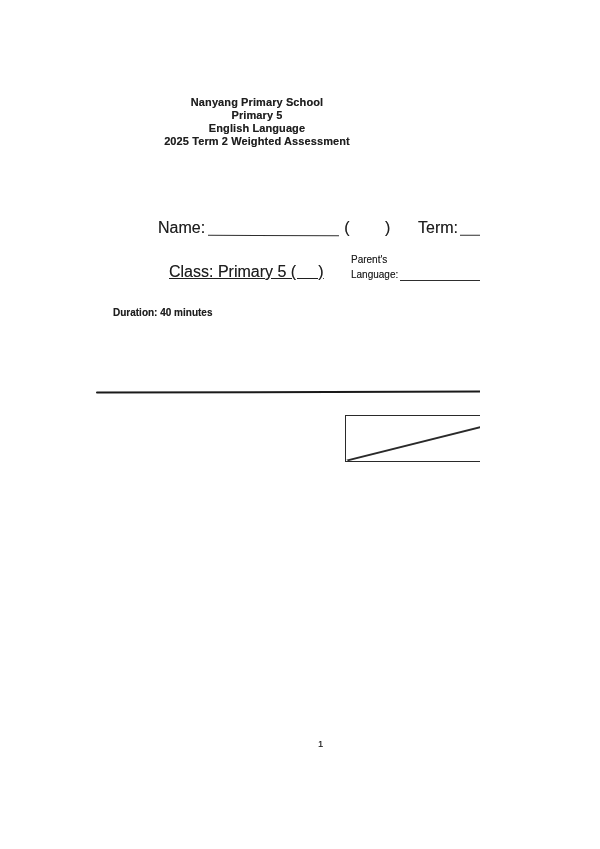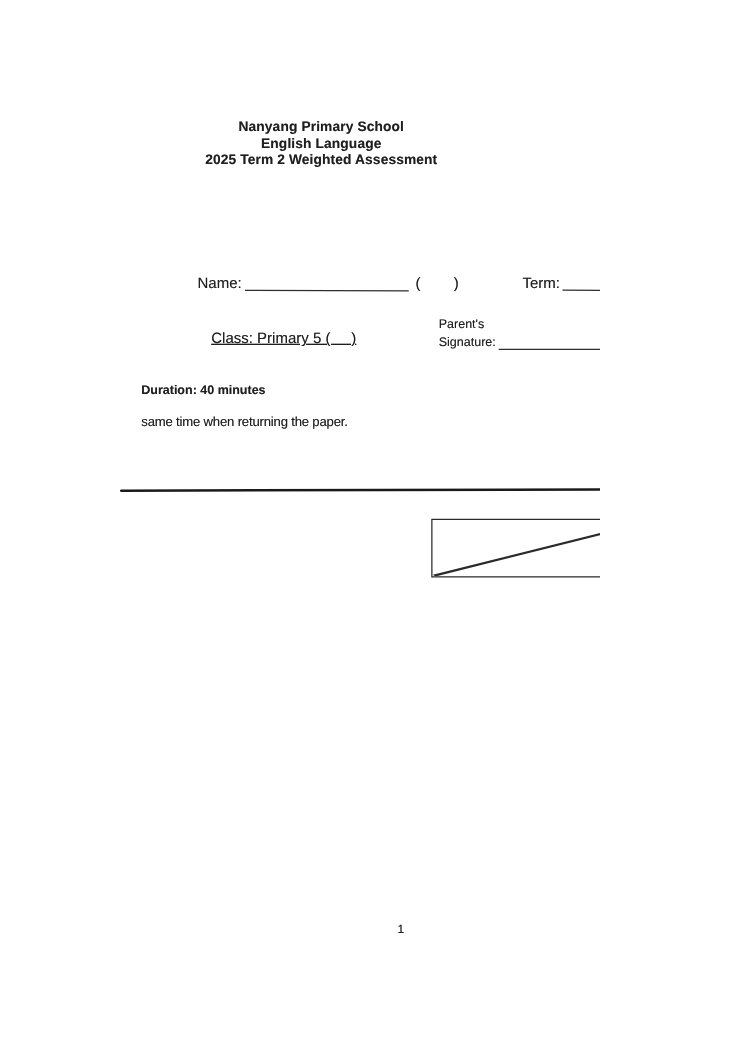--- a/index.html
+++ b/index.html
@@ -15,21 +15,21 @@
     background: #ffffff;
     overflow: hidden;
     text-shadow: 0 0 0.45px rgba(40,40,40,0.55);
   }
   .title-block {
     position: absolute; top: 96px; left: 34px; right: 0;
     text-align: center;
     font-size: 11px; font-weight: 700; line-height: 13px;
     letter-spacing: 0.1px;
   }
-  .row { position: absolute; font-size: 12px; white-space: nowrap; padding-left: 45px; }
+  .row { position: absolute; font-size: 16px; white-space: nowrap; padding-left: 45px; }
   .pre { white-space: pre; }
   .blank {
     display: inline-block;
     height: 11px;
     border-bottom: 1.8px solid #2e2e2e;
     vertical-align: -3px;
   }
   .name-row { top: 219px; left: 113px; }
   .blank-name { width: 131px; margin-left: 3px; margin-right: 5px; transform: rotate(0.15deg); }
   .date-row { top: 219px; left: 373px; }
@@ -90,47 +90,47 @@
     font-size: 9.5px;
   }
 </style>
 </head>
 <body>
 
 <div class="page">
 
   <header class="title-block">
     <div>Nanyang Primary School</div>
+    <div>Primary 5</div>
     <div>English Language</div>
     <div>2025 Term 2 Weighted Assessment</div>
   </header>
 
   <div class="row name-row">
     <span>Name:</span><span class="blank blank-name"></span><span class="pre">(        )</span>
   </div>
 
   <div class="row date-row">
     <span>Term:</span><span class="blank blank-date"></span>
   </div>
 
   <div class="row class-row">
     <span class="pre">Class: Primary 5 (     )</span>
   </div>
 
   <div class="parent-block">
     <div>Parent's</div>
     <div>
-      <span>Signature:</span><span class="blank blank-sig"></span>
+      <span>Language:</span><span class="blank blank-sig"></span>
     </div>
   </div>
 
   <div class="duration">Duration: 40 minutes</div>
 
   <div class="note">
-    <div class="pre">same time when returning the paper.</div>
   </div>
 
   <div class="divider"></div>
 
   <div class="score-box">
     <div class="score-value-cell">
       <svg class="diag" viewBox="0 0 68 44" preserveAspectRatio="none">
         <line x1="0.5" y1="43.5" x2="67.5" y2="0.5"></line>
       </svg>
       <span class="max-score">30</span>

